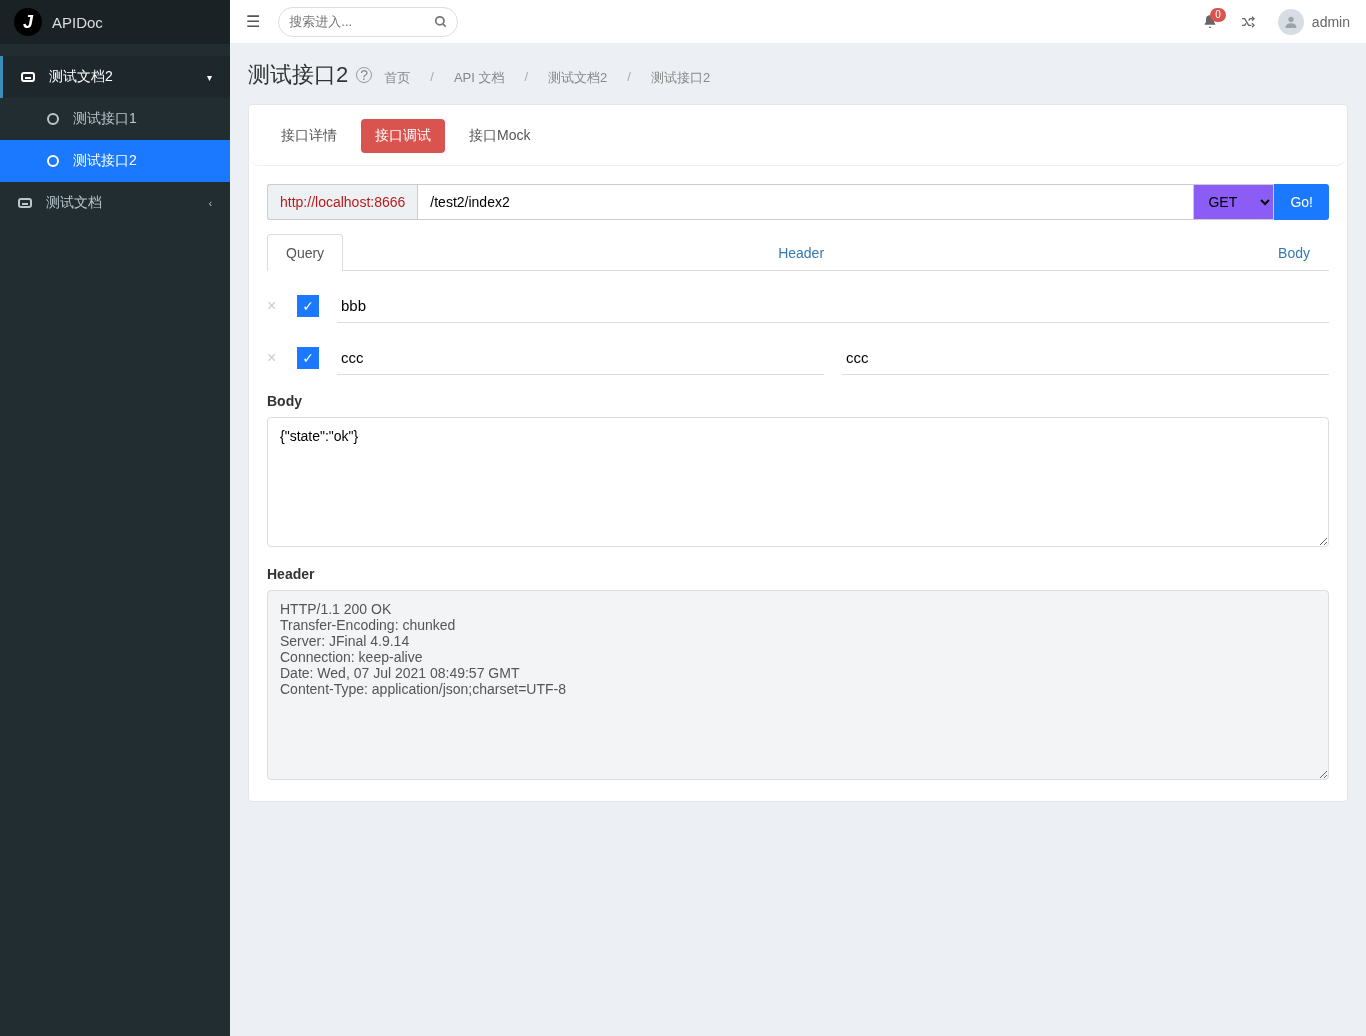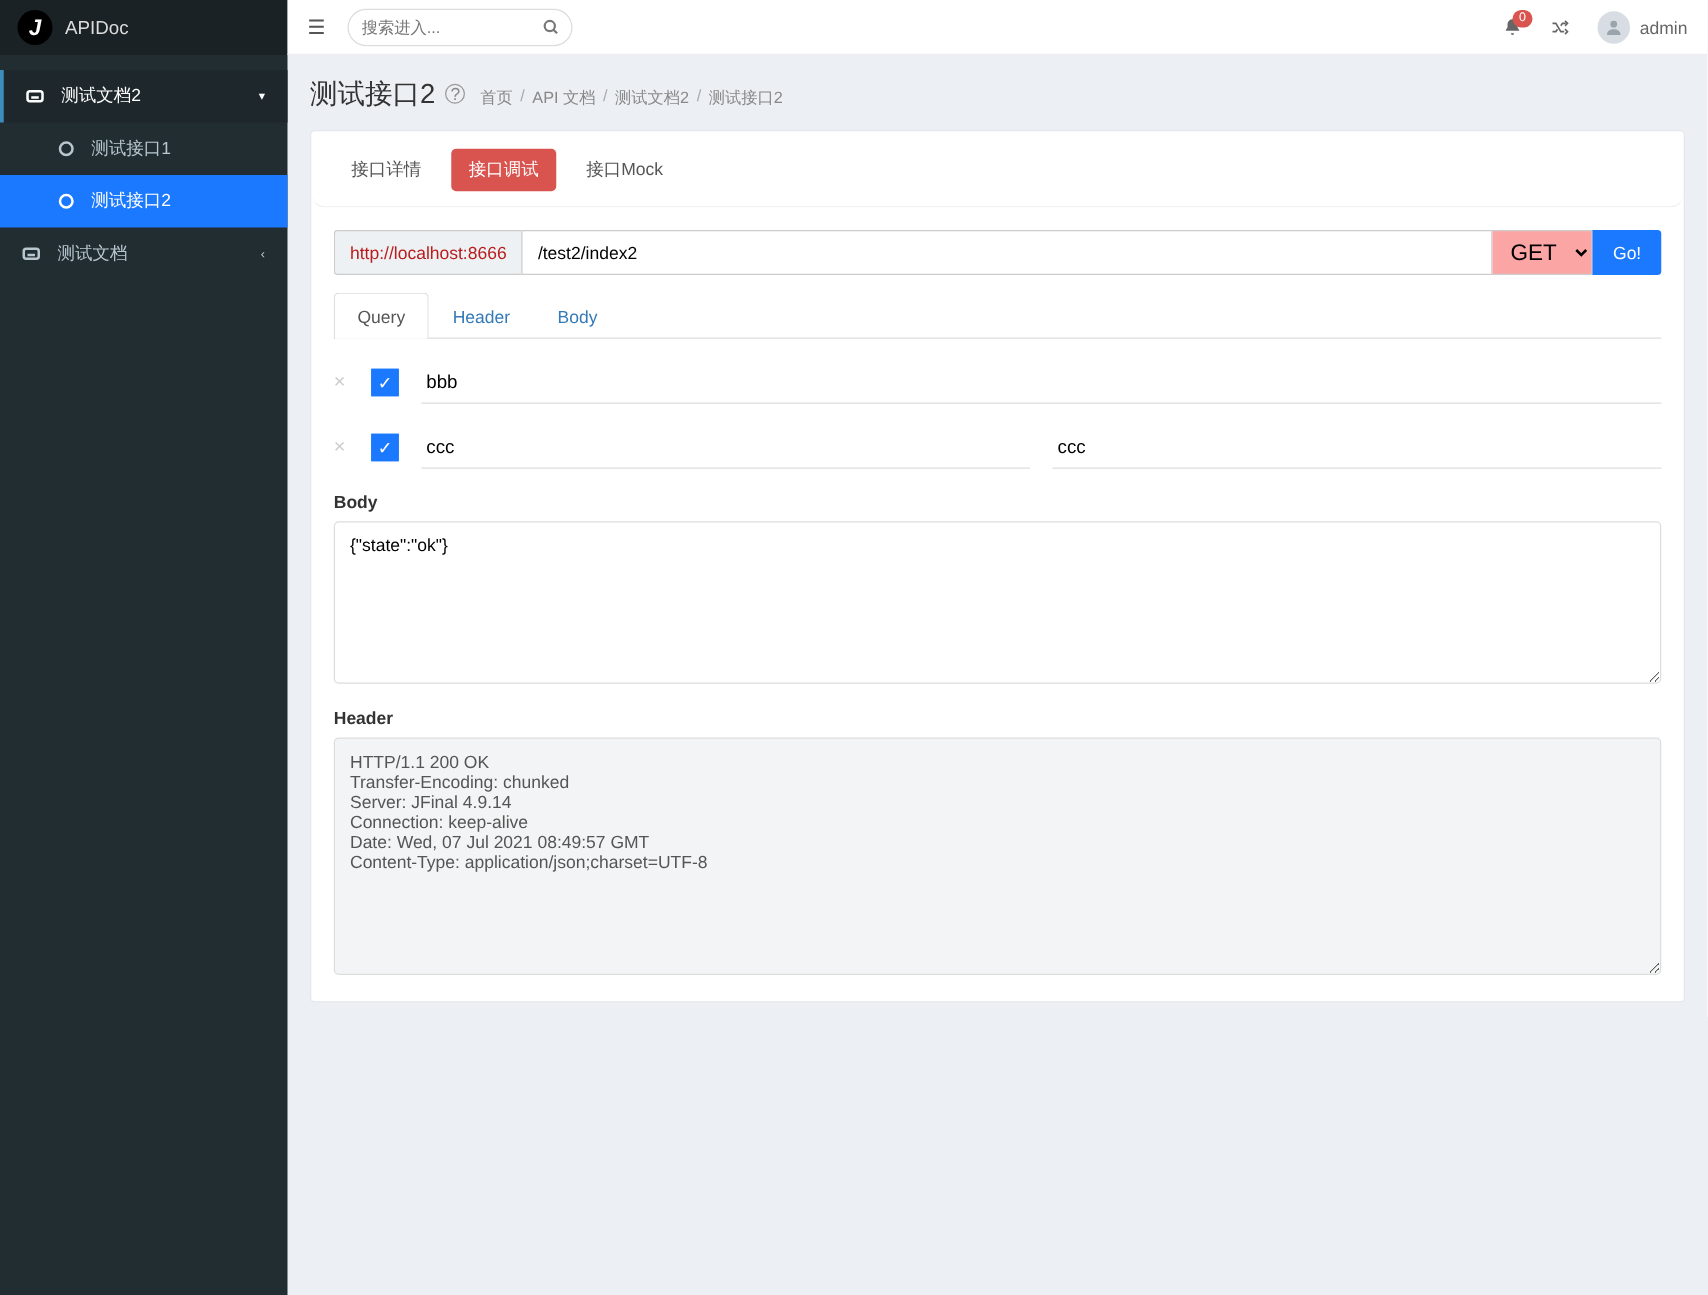--- a/index.html
+++ b/index.html
@@ -30,36 +30,36 @@
 .bell-wrap { position: relative; cursor: pointer; }
 .bell-wrap .badge { position: absolute; top: -6px; right: -8px; background: #d9534f; color: #fff; font-size: 10px; border-radius: 8px; padding: 1px 5px; line-height: 1.2; }
 .shuffle-icon { cursor: pointer; font-size: 14px; }
 .user-wrap { display: flex; align-items: center; gap: 8px; cursor: pointer; }
 .avatar { width: 26px; height: 26px; border-radius: 50%; background: #d7dde2; display: flex; align-items: center; justify-content: center; color: #888; }
 
 .content { flex: 1; padding: 16px 18px 30px; overflow: auto; }
 .page-head { display: flex; align-items: baseline; gap: 12px; margin-bottom: 14px; flex-wrap: wrap; }
 .page-title { font-size: 22px; font-weight: 500; color: #333; display: flex; align-items: center; gap: 8px; }
 .help-icon { font-size: 14px; color: #888; border: 1.5px solid #999; border-radius: 50%; width: 16px; height: 16px; display: inline-flex; align-items: center; justify-content: center; }
-.breadcrumb { color: #888; font-size: 13px; display: flex; gap: 6px; flex-wrap: wrap; }
+.breadcrumb { color: #888; font-size: 13px; display: flex; gap: 20px; flex-wrap: wrap; }
 .breadcrumb span.sep { color: #aaa; }
 
 .panel { background: #fff; border: 1px solid #e4e7ea; border-radius: 4px; padding: 0; }
 .tabs { display: flex; gap: 10px; padding: 14px 18px 12px; border-bottom: 1px solid #eee; border-radius: 11px; }
 .tab-btn { padding: 8px 14px; border-radius: 4px; font-size: 14px; cursor: pointer; color: #555; }
 .tab-btn.active { background: #d9534f; color: #fff; }
 
 .panel-body { padding: 18px; }
 .url-row { display: flex; margin-bottom: 14px; }
 .url-addon { background: #eef1f3; border: 1px solid #ccc; padding: 9px 12px; color: #b91c1c; border-right: none; border-radius: 3px 0 0 3px; font-size: 14px; min-width: 150px; }
 .url-input { flex: 1; border: 1px solid #ccc; padding: 9px 12px; font-size: 14px; outline: none; min-width: 0; }
-.method-select { border: 1px solid #ccc; border-left: none; padding: 0 10px; font-size: 18px; background: #fca5a5; outline: none; width: 80px; }
+.method-select { border: 1px solid #ccc; border-left: none; padding: 0 10px; font-size: 14px; background: #8b5cf6; outline: none; width: 80px; }
 .go-btn { background: #1a79ff; color: #fff; border: none; padding: 0 16px; font-size: 14px; border-radius: 0 3px 3px 0; cursor: pointer; }
 
-.subtabs { display: flex; border-bottom: 1px solid #ddd; margin-bottom: 18px; }
+.subtabs { display: flex; border-bottom: 1px solid #ddd; margin-bottom: 18px; justify-content: space-between; }
 .subtab { padding: 10px 18px; cursor: pointer; color: #337ab7; font-size: 14px; border: 1px solid transparent; border-bottom: none; margin-bottom: -1px; }
 .subtab.active { color: #555; background: #fff; border-color: #ddd #ddd #fff; border-radius: 4px 4px 0 0; }
 
 .param-row { display: flex; align-items: center; gap: 18px; margin-bottom: 18px; }
 .param-x { color: #ccc; cursor: pointer; width: 12px; font-size: 16px; }
 .param-chk { width: 22px; height: 22px; border: 1px solid #ccc; display: flex; align-items: center; justify-content: center; cursor: pointer; flex-shrink: 0; }
 .param-chk.checked { background: #1a79ff; border-color: #1a79ff; color: #fff; }
 .param-key, .param-val { flex: 1; border: none; border-bottom: 1px solid #ddd; padding: 8px 4px; font-size: 15px; outline: none; }
 
 .sect-label { font-weight: bold; margin: 16px 0 8px; }

